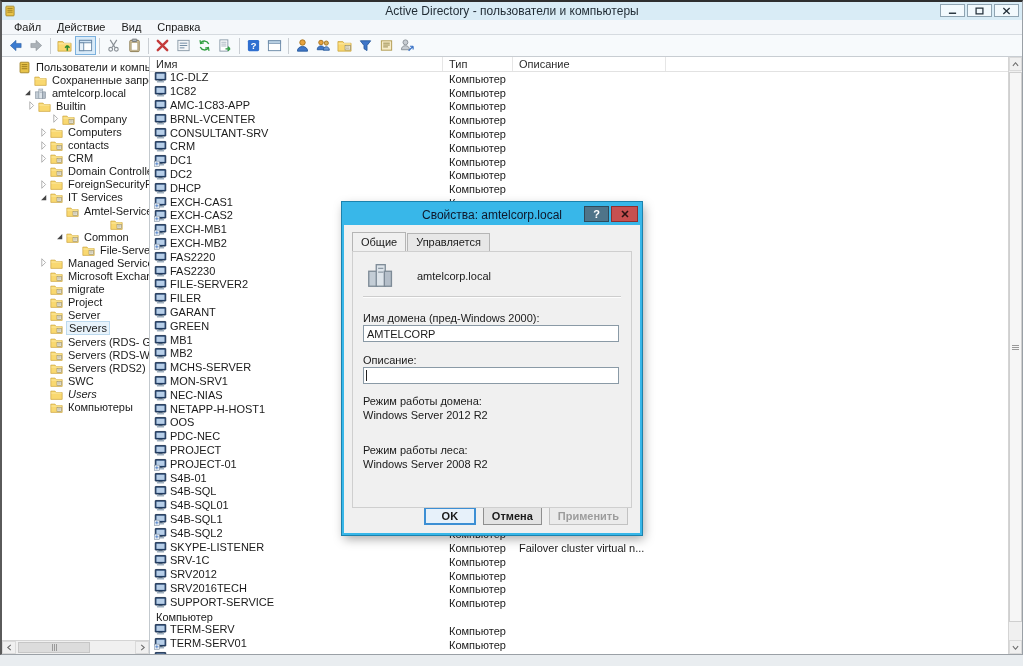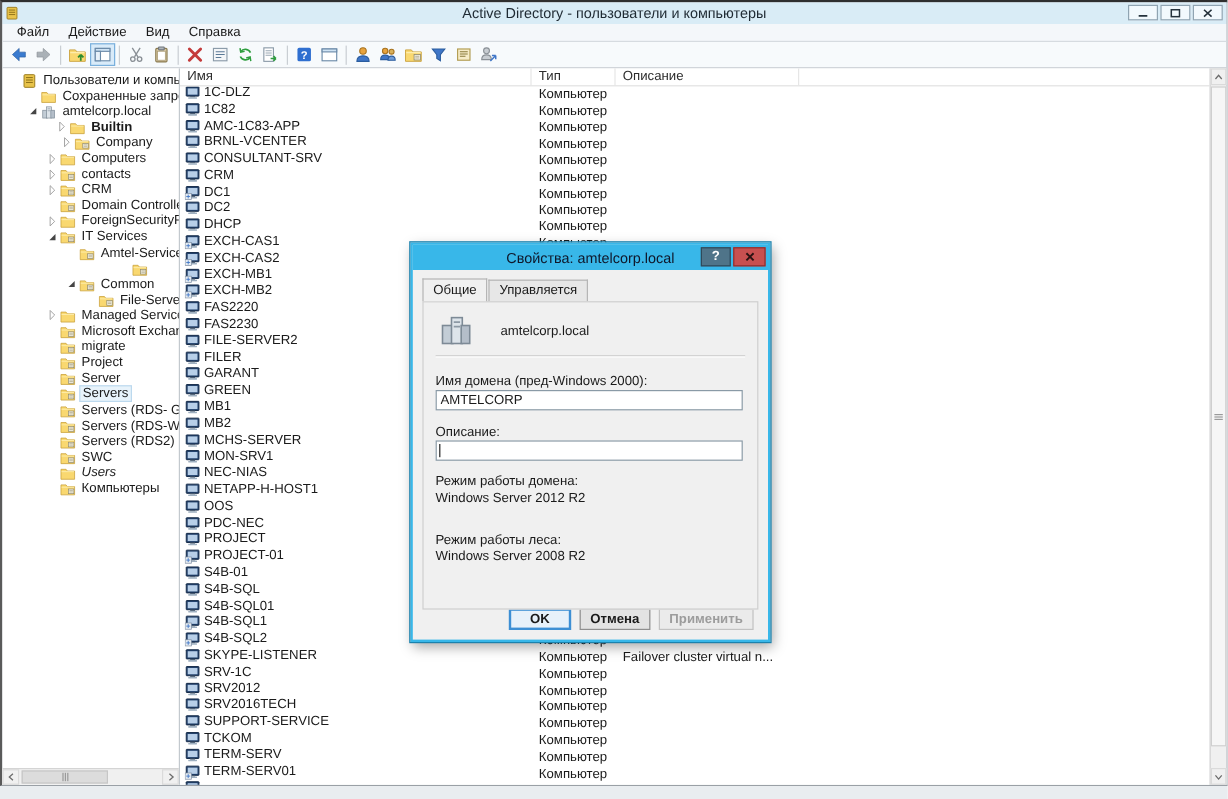--- a/index.html
+++ b/index.html
@@ -278,21 +278,21 @@
                   <path d="M12 4.5 V12 H4.5 Z" fill="#454545"></path>
                 </svg></span>
               <span class="ticon"><svg class="" viewBox="0 0 16 16">
                   <rect x="2" y="6" width="4.6" height="8" fill="#c3cdd6" stroke="#7d8a96" stroke-width="0.7"></rect>
                   <rect x="6" y="2.5" width="4.8" height="11.5" fill="#dde4ea" stroke="#7d8a96" stroke-width="0.7"></rect>
                   <rect x="10.3" y="6" width="3.8" height="8" fill="#b4bec9" stroke="#7d8a96" stroke-width="0.7"></rect>
                   <path d="M7 4.5 h2.8 M7 6.5 h2.8" stroke="#8d99a5" stroke-width="0.7"></path>
                 </svg></span>
               <span class="tlabel">amtelcorp.local</span>
             </div>
-            <div class="trow" style="padding-left: 44px; font-weight: bold;">
+            <div class="trow" style="padding-left: 24px;">
               <span class="arr"><svg class="" viewBox="0 0 16 16">
                   <path d="M5.5 2.5 L11 8 L5.5 13.5 Z" fill="none" stroke="#9a9a9a" stroke-width="1.1"></path>
                 </svg></span>
               <span class="ticon"><svg class="" viewBox="0 0 16 16">
                   <path d="M1 3.8 h5.2 l1.4 1.8 H15 v8.4 H1 Z" fill="#f9d870" stroke="#c9a13b" stroke-width="0.8"></path>
                   <path d="M1.6 6.2 h12.8" stroke="#fdecab" stroke-width="1"></path>
                 </svg></span>
               <span class="tlabel">Builtin</span>
             </div>
             <div class="trow" style="padding-left: 48px;">
@@ -1077,29 +1077,20 @@
                     <rect x="3" y="3.3" width="10" height="6.4" fill="#b8cfe8"></rect>
                     <rect x="5.5" y="11.2" width="5" height="1.2" fill="#4c5e73"></rect>
                     <rect x="3.5" y="12.4" width="9" height="1.6" rx="0.4" fill="#9fb0c0"></rect>
                   </svg></span>
                 <span>SUPPORT-SERVICE</span>
               </span>
               <span class="c-type">Компьютер</span>
               <span class="c-desc"></span>
             </div>
             <div class="lrow">
-              <span class="c-name">
-                <span><svg class="" viewBox="0 0 16 16">
-                    <rect x="1.5" y="1.8" width="13" height="9.4" rx="0.5" fill="#24436e" stroke="#142947"></rect>
-                    <rect x="3" y="3.3" width="10" height="6.4" fill="#b8cfe8"></rect>
-                    <rect x="5.5" y="11.2" width="5" height="1.2" fill="#4c5e73"></rect>
-                    <rect x="3.5" y="12.4" width="9" height="1.6" rx="0.4" fill="#9fb0c0"></rect>
-                  </svg></span>
-                <span>TCKOM</span>
-              </span>
               <span class="c-type">Компьютер</span>
               <span class="c-desc"></span>
             </div>
             <div class="lrow">
               <span class="c-name">
                 <span><svg class="" viewBox="0 0 16 16">
                     <rect x="1.5" y="1.8" width="13" height="9.4" rx="0.5" fill="#24436e" stroke="#142947"></rect>
                     <rect x="3" y="3.3" width="10" height="6.4" fill="#b8cfe8"></rect>
                     <rect x="5.5" y="11.2" width="5" height="1.2" fill="#4c5e73"></rect>
                     <rect x="3.5" y="12.4" width="9" height="1.6" rx="0.4" fill="#9fb0c0"></rect>

